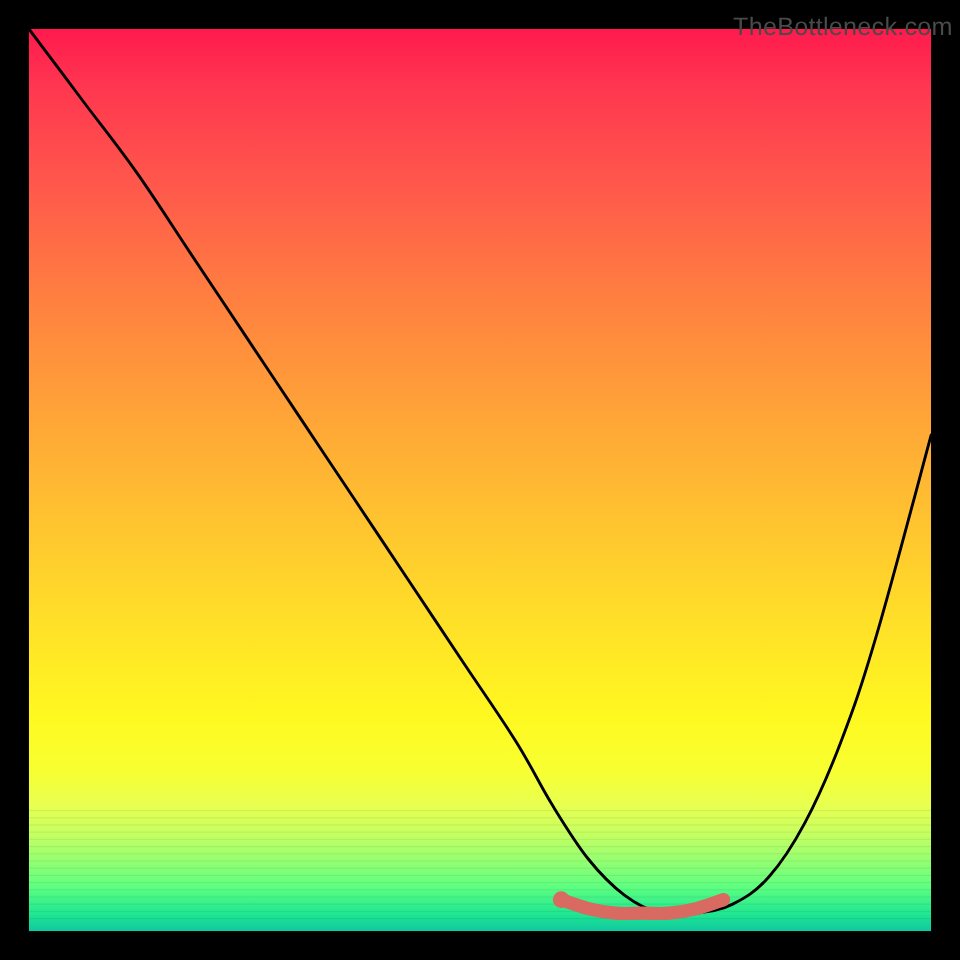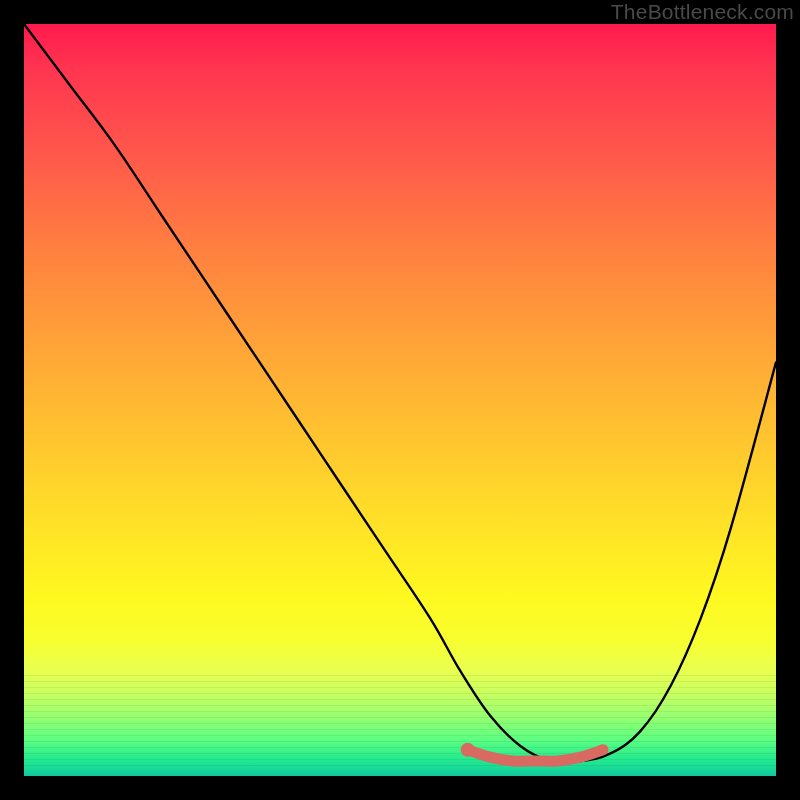--- a/index.html
+++ b/index.html
@@ -62,21 +62,21 @@
   }
   .band {
     position: absolute;
     left: 0;
     width: 752px;
     height: 1px;
     background: rgba(0,0,0,0.06);
   }
   .watermark {
     position: absolute;
-    top: 0;
+    top: 11px;
     right: 6px;
     color: #4a4a4a;
     font-size: 21px;
     font-weight: 500;
     letter-spacing: 0.2px;
     user-select: none;
   }
   svg.curve {
     position: absolute;
     left: 0;

